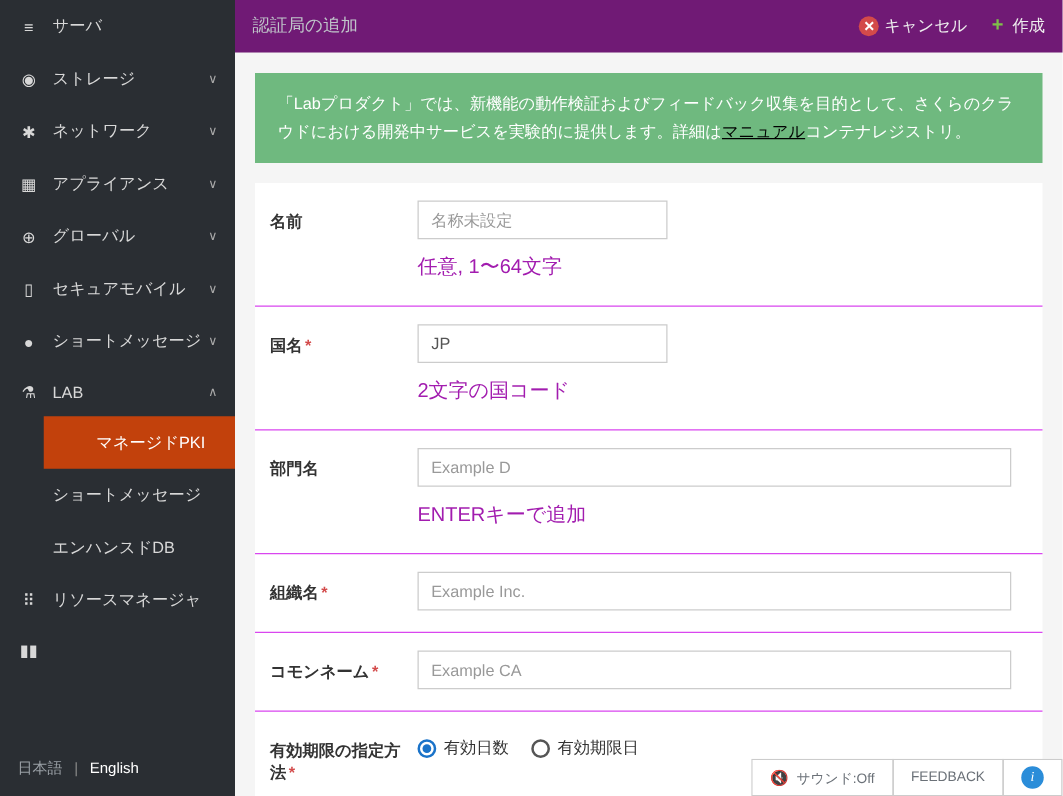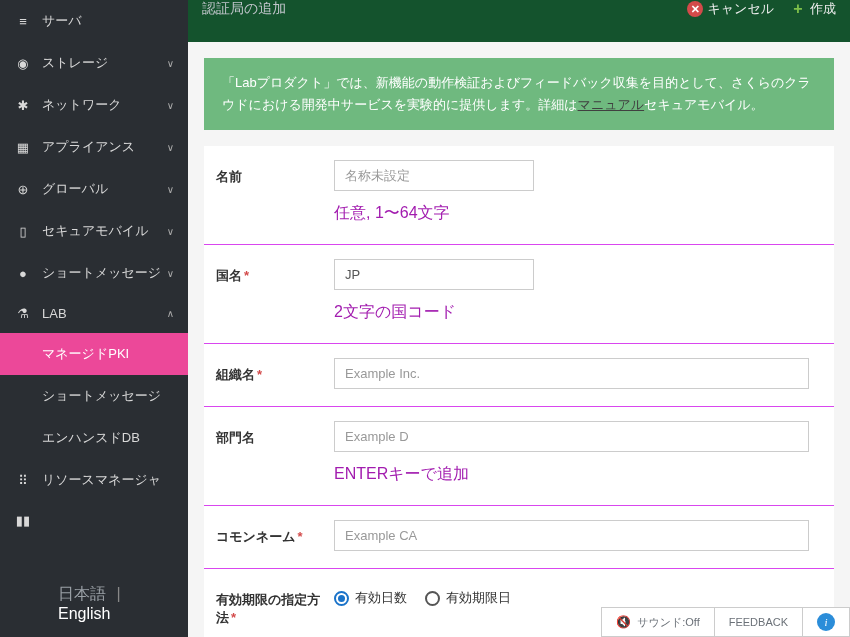--- a/index.html
+++ b/index.html
@@ -5,35 +5,35 @@
 * { box-sizing: border-box; margin: 0; padding: 0; }
 body { font-family: "Hiragino Sans", "Meiryo", sans-serif; font-size: 13px; background: #f0f0f0; color: #333; width: 850px; height: 637px; overflow: hidden; position: relative; }
 
 .sidebar { position: absolute; left: 0; top: 0; width: 188px; height: 637px; background: #2a2e33; color: #ccc; display: flex; flex-direction: column; }
 .sidebar-menu { flex: 1; overflow-y: auto; }
 .nav-item { display: flex; align-items: center; padding: 12px 14px; cursor: pointer; color: #d8d8d8; font-size: 13px; }
 .nav-item .ni-icon { width: 18px; text-align: center; margin-right: 10px; font-size: 13px; }
 .nav-item .ni-label { flex: 1; }
 .nav-item .ni-caret { font-size: 10px; color: #aaa; }
 .sub-item { padding: 12px 14px 12px 42px; cursor: pointer; color: #d8d8d8; font-size: 13px; }
-.sub-item.active { background: #ec4899; color: #fff; }
-.lang-bar { padding: 14px; font-size: 16px; color: #9aa0a6; margin-left: 44px; }
+.sub-item.active { background: #c2410c; color: #fff; margin-left: 35px; }
+.lang-bar { padding: 14px; font-size: 12px; color: #9aa0a6; }
 .lang-bar span.sep { color: #888; margin: 0 6px; }
 .lang-bar span.en { color: #fff; }
 
-.topbar { position: absolute; left: 188px; top: 0; right: 0; height: 42px; background: #14532d; display: flex; align-items: flex-start; padding: 0 14px; }
+.topbar { position: absolute; left: 188px; top: 0; right: 0; height: 42px; background: #701a75; display: flex; align-items: center; padding: 0 14px; }
 .topbar .title { color: #bfc4c9; font-size: 14px; flex: 1; }
 .topbar .tb-btn { display: flex; align-items: center; margin-left: 16px; color: #eee; font-size: 13px; cursor: pointer; }
 .tb-btn .tb-icon { width: 16px; height: 16px; margin-right: 4px; display: inline-flex; align-items: center; justify-content: center; }
 .tb-icon.cancel { background: #d34a4a; border-radius: 50%; color: #fff; font-size: 11px; font-weight: bold; }
 .tb-icon.create { color: #7fc04a; font-size: 16px; font-weight: bold; }
 
 .content { position: absolute; left: 188px; top: 42px; right: 0; bottom: 0; background: #f5f5f5; overflow-y: auto; }
 .notice { margin: 16px; padding: 14px 18px; background: #6fb97f; color: #fff; font-size: 13px; line-height: 1.7; }
-.notice a { color: #404040; text-decoration: underline; }
+.notice a { color: #000000; text-decoration: underline; }
 
 .form-wrap { margin: 0 16px 40px; background: #fff; }
 .form-row { display: flex; border-bottom: 1px solid #d946ef; }
 .form-label { width: 130px; padding: 22px 12px; font-size: 13px; font-weight: bold; color: #333; }
 .req { color: #d34a4a; margin-left: 2px; }
 .form-control { flex: 1; padding: 14px 0 14px 0; }
 .text-input { width: 200px; padding: 7px 10px; border: 1px solid #ccc; font-size: 13px; color: #555; }
 .text-input::placeholder { color: #999; }
 .text-input.wide { width: 95%; }
 .hint { margin-top: 6px; font-size: 16px; color: #a21caf; padding: 6px 0;}
@@ -118,21 +118,21 @@
       <span>キャンセル</span>
     </div>
   <div class="tb-btn">
       <span class="tb-icon create">+</span>
       <span>作成</span>
     </div>
 </div>
 
 <div class="content">
   <div class="notice">
-    <span>「Labプロダクト」では、新機能の動作検証およびフィードバック収集を目的として、さくらのクラウドにおける開発中サービスを実験的に提供します。詳細は</span><a>マニュアル</a><span>セキュアモバイル。</span>
+    <span>「Labプロダクト」では、新機能の動作検証およびフィードバック収集を目的として、さくらのクラウドにおける開発中サービスを実験的に提供します。詳細は</span><a>マニュアル</a><span>コンテナレジストリ。</span>
   </div>
 
   <div class="form-wrap">
 
     <div class="form-row">
       <div class="form-label">名前</div>
       <div class="form-control">
         <input class="text-input" placeholder="名称未設定" style="">
         <div class="hint">任意, 1〜64文字</div>
       </div>
@@ -140,31 +140,31 @@
 
     <div class="form-row">
       <div class="form-label"><span>国名</span><span class="req">*</span></div>
       <div class="form-control">
         <input class="text-input" value="JP" style="">
         <div class="hint">2文字の国コード</div>
       </div>
     </div>
 
     <div class="form-row">
-      <div class="form-label"><span>組織名</span><span class="req">*</span></div>
-      <div class="form-control">
-        <input class="text-input wide" placeholder="Example Inc." style="">
-      </div>
-    </div>
-
-    <div class="form-row">
       <div class="form-label">部門名</div>
       <div class="form-control">
         <input class="text-input wide" placeholder="Example D" style="">
         <div class="hint">ENTERキーで追加</div>
+      </div>
+    </div>
+
+    <div class="form-row">
+      <div class="form-label"><span>組織名</span><span class="req">*</span></div>
+      <div class="form-control">
+        <input class="text-input wide" placeholder="Example Inc." style="">
       </div>
     </div>
 
     <div class="form-row">
       <div class="form-label"><span>コモンネーム</span><span class="req">*</span></div>
       <div class="form-control">
         <input class="text-input wide" placeholder="Example CA" style="">
       </div>
     </div>
 

